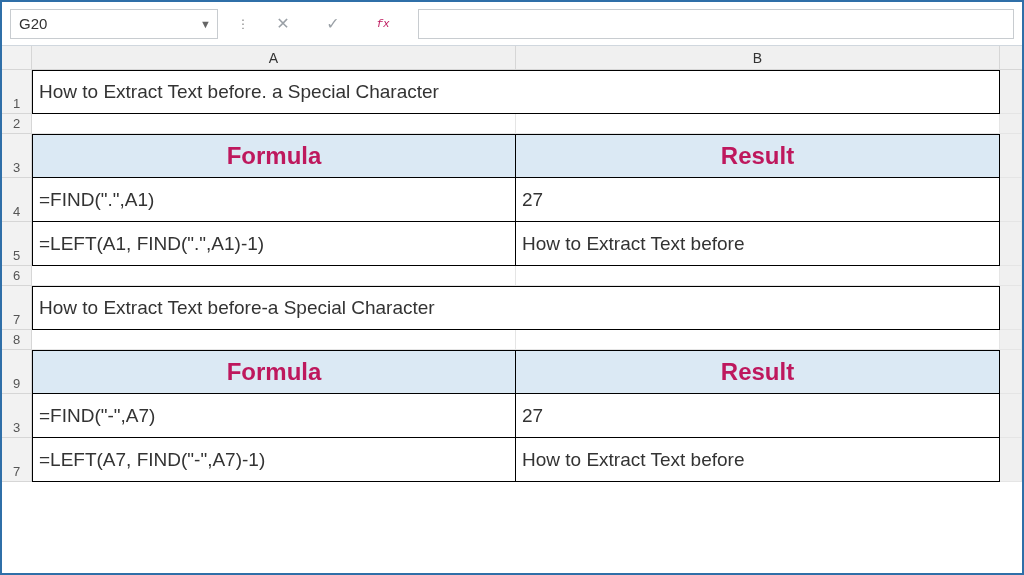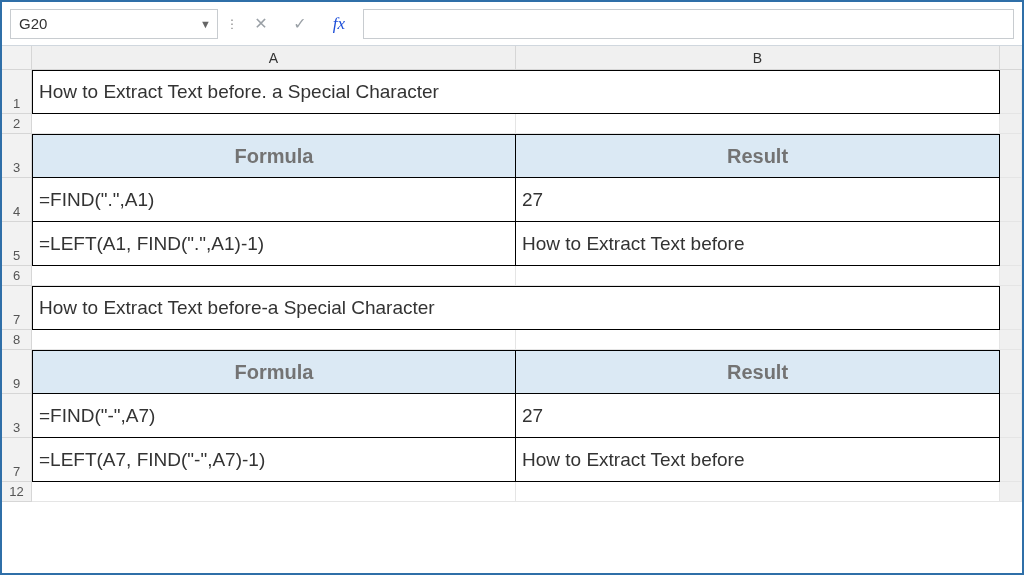--- a/index.html
+++ b/index.html
@@ -5,21 +5,21 @@
   * { box-sizing: border-box; margin:0; padding:0; }
   html,body { width:1024px; height:575px; font-family: Arial, "Helvetica Neue", Helvetica, sans-serif; background:#fff; }
   body { border:2px solid #2f6fa8; }
 
   
   .formula-bar {
     display:flex;
     align-items:center;
     height:44px;
     padding:6px 8px;
-    gap:9px;
+    gap:20px;
     background:#fff;
     border-bottom:1px solid #d0d7de;
   }
   .name-box {
     width:208px;
     height:30px;
     border:1px solid #c8ccd0;
     background:#fff;
     display:flex;
     align-items:center;
@@ -31,21 +31,21 @@
   .name-box .dd { position:absolute; right:6px; font-size:11px; color:#666; }
   .fb-sep {
     width:10px; height:26px; display:flex; align-items:center; justify-content:center;
     color:#888; font-size:12px;
   }
   .fb-btn {
     width:30px; height:26px;
     display:flex; align-items:center; justify-content:center;
     color:#9aa0a6; font-size:16px;
   }
-  .fx-label { font-style:italic; font-family: Liberation Serif, serif; font-size:17px; color:#1d4ed8; }
+  .fx-label { font-style:italic; font-family: Liberation Mono, monospace; font-size:11px; color:#be185d; }
   .formula-input {
     flex:1;
     height:30px;
     border:1px solid #c8ccd0;
     background:#fff;
     padding:0 8px;
     font-size:15px;
   }
 
   
@@ -106,22 +106,22 @@
   
   .b-top { border-top:1.6px solid #000; }
   .b-bottom { border-bottom:1.6px solid #000; }
   .b-left { border-left:1.6px solid #000; }
   .b-right { border-right:1.6px solid #000; }
 
   .header-cell {
     background:#dbe9f4;
     font-weight:bold;
     justify-content:center;
-    color:#737373;
-    font-size:20px;
+    color:#be185d;
+    font-size:24px;
   }
   .merged { width:968px !important; }
 
 </style>
 </head>
 <body>
 
 <div class="formula-bar">
   <div class="name-box">
     <span>G20</span>
@@ -217,21 +217,15 @@
       <div class="cell col-rest"></div>
     </div>
 
     <div class="row h-tall">
       <div class="row-head">7</div>
       <div class="cell col-A b-left b-right b-bottom">=LEFT(A7, FIND("-",A7)-1)</div>
       <div class="cell col-B b-right b-bottom">How to Extract Text before</div>
       <div class="cell col-rest"></div>
     </div>
 
-    <div class="row h-short">
-      <div class="row-head">12</div>
-      <div class="cell col-A"></div>
-      <div class="cell col-B"></div>
-      <div class="cell col-rest"></div>
-    </div>
 
   </div>
 </div>
 
 </body></html>

